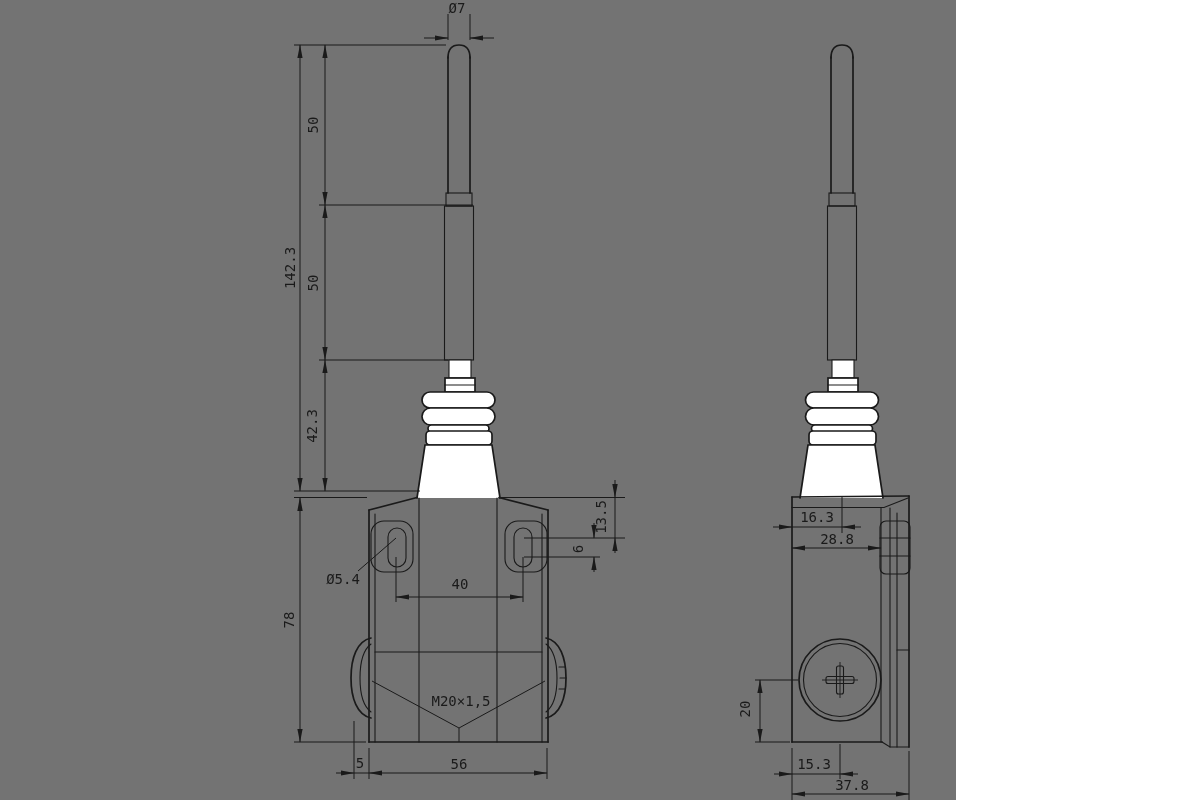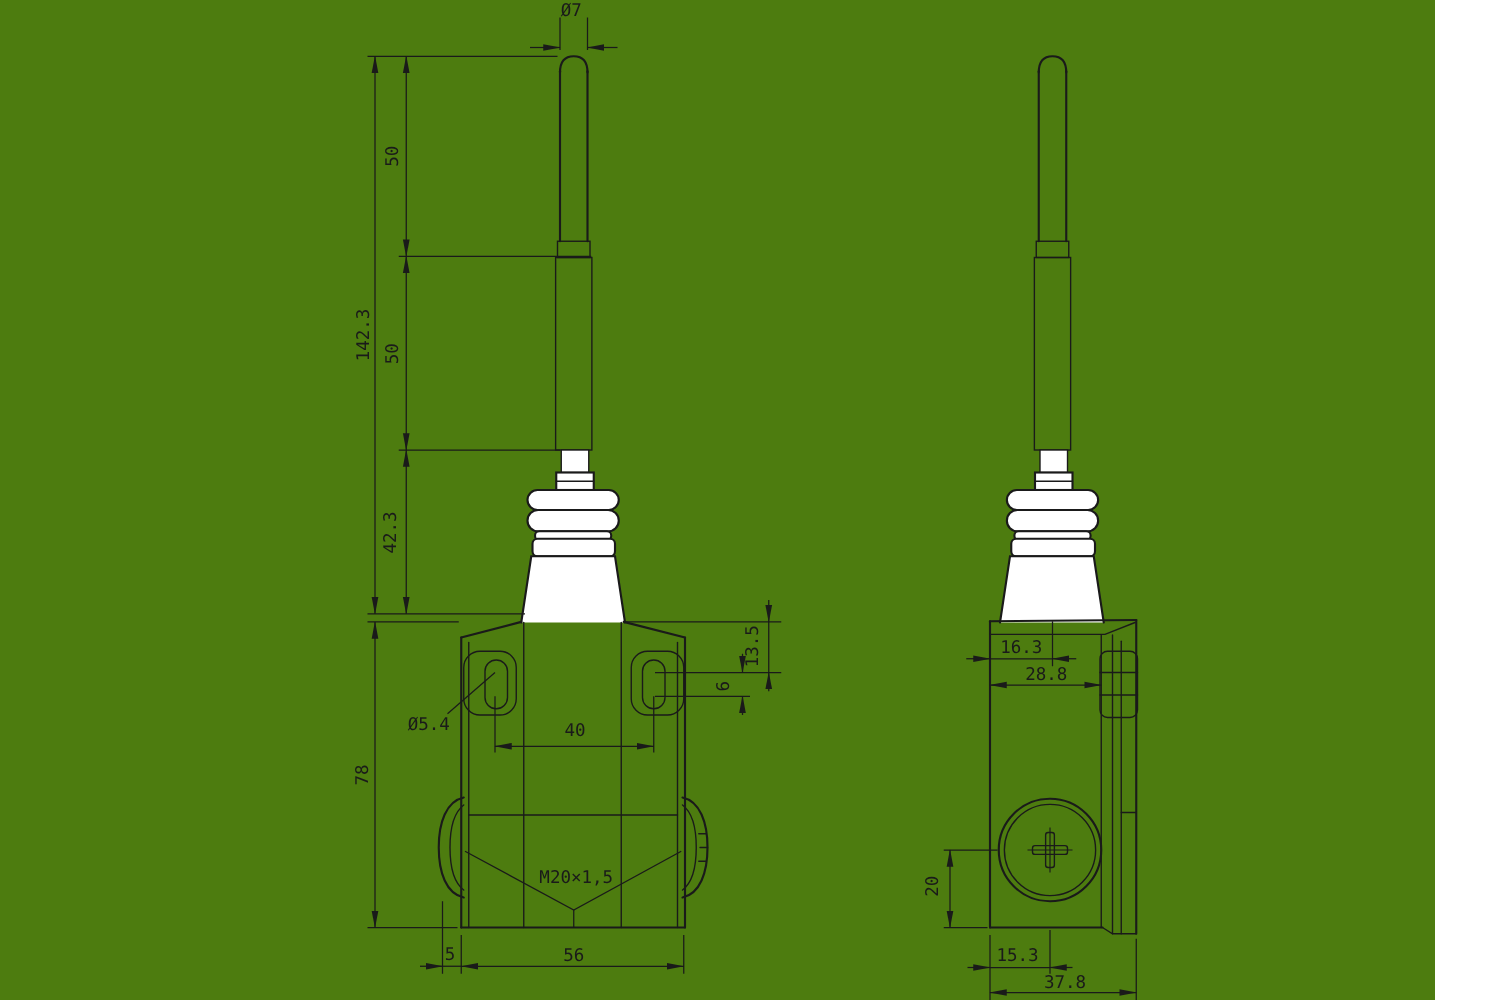--- a/index.html
+++ b/index.html
@@ -1,16 +1,16 @@
 <!DOCTYPE html>
 <html><head>
 <meta charset="utf-8">
 <style>
   html,body{margin:0;padding:0;background:#fff;}
-  .stage{position:relative;width:1148px;height:800px;background:#4d7c0f;overflow:hidden;}
+  .stage{position:relative;width:956px;height:800px;background:#737373;overflow:hidden;}
   svg{display:block;}
   
   .w2{stroke:#1a1a1a;stroke-width:1.7;fill:none;stroke-linecap:round;}
   .w1{stroke:#1a1a1a;stroke-width:1.1;fill:none;stroke-linecap:round;}
   
   .d{stroke:#1a1a1a;stroke-width:1;fill:none;}
   .wf{fill:#ffffff;}
   .t{font:14px "DejaVu Sans Mono", monospace;fill:#1a1a1a;text-anchor:middle;}
 </style>
 </head>

